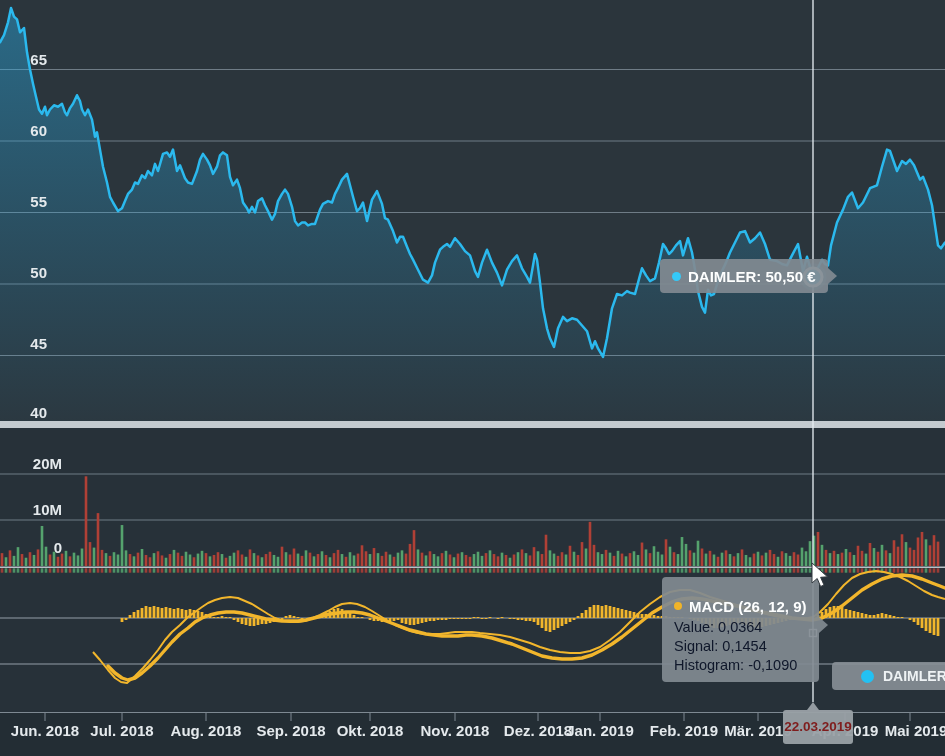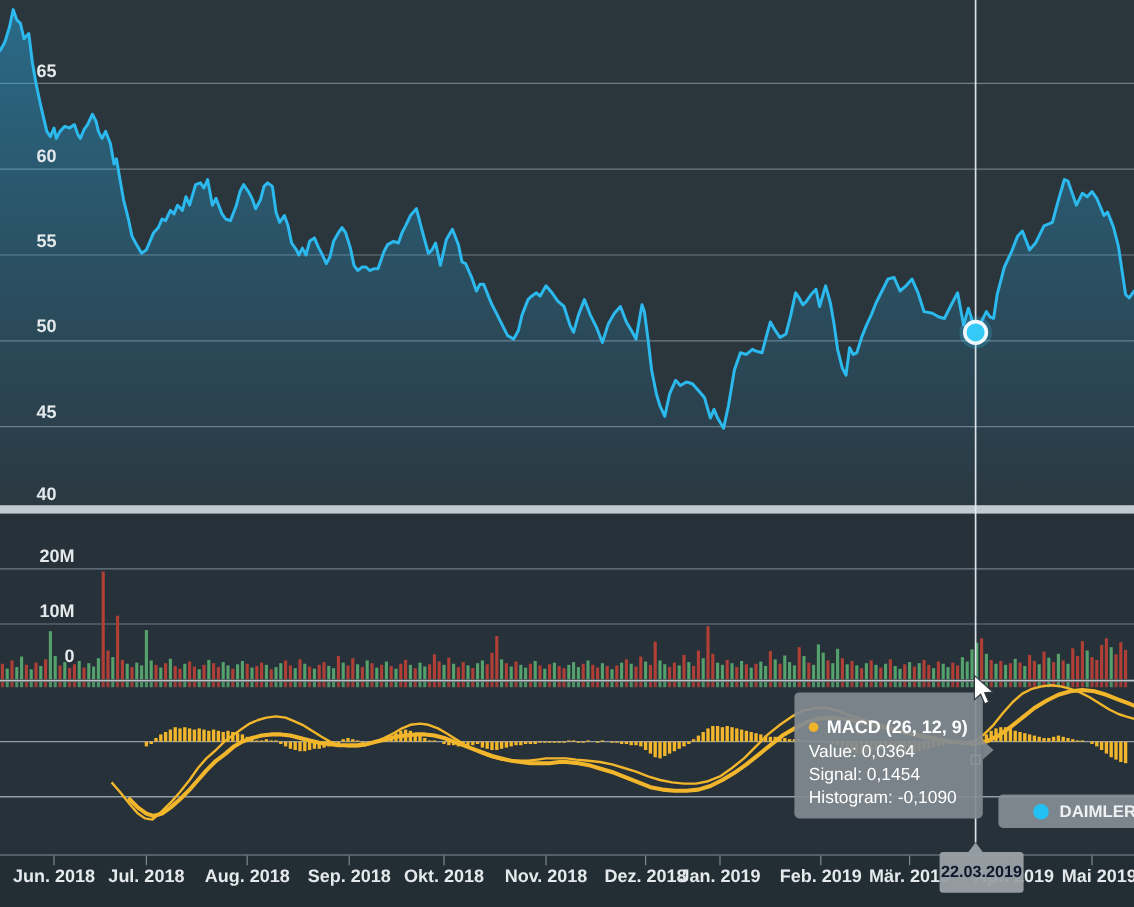--- a/index.html
+++ b/index.html
@@ -26,27 +26,27 @@
   .dot-orange{width:8px;height:8px;background:#f0b429;}
   .tt-bold{font-weight:bold;color:#fdfefe;}
   .tt-price{left:660px;top:259px;}
   .tt-price::after,.tt-volume::after{content:"";position:absolute;right:-9px;top:50%;margin-top:-8px;
       border-left:9px solid rgba(129,138,145,0.92);border-top:8px solid transparent;border-bottom:8px solid transparent;}
   .tt-volume{left:648px;top:521px;}
   .tt-macd{left:662px;top:577px;padding:18px 12px 7px 12px;}
   .tt-macd::after{content:"";position:absolute;right:-9px;top:40px;
       border-left:9px solid rgba(129,138,145,0.92);border-top:8px solid transparent;border-bottom:8px solid transparent;}
   .tt-macd .title-row{display:flex;align-items:center;height:22px;margin-bottom:1px;}
-  .tt-line{font-size:14.5px;color:#ffffff;line-height:19px;white-space:nowrap;}
+  .tt-line{font-size:14.5px;color:#0f172a;line-height:19px;white-space:nowrap;}
   .legend{position:absolute;left:832px;top:662px;height:28px;z-index:5;display:flex;align-items:center;
       padding:0 29px;background:rgba(136,144,151,0.9);border-radius:4px;cursor:pointer;}
   .legend .dot-legend{width:13px;height:13px;background:#23c1f3;margin-right:9px;}
   .legend-label{font-size:14px;font-weight:bold;color:#eef2f4;}
   .date-pill{position:absolute;left:783px;top:710px;width:70px;height:34px;z-index:6;
-      background:rgba(154,161,167,0.95);border-radius:3px;color:#0f172a;font-weight:bold;
+      background:rgba(154,161,167,0.95);border-radius:3px;color:#7f1d1d;font-weight:bold;
       font-size:13.5px;text-align:center;line-height:34px;}
   .date-pill::before{content:"";position:absolute;left:24px;top:-8px;
       border-bottom:8px solid rgba(154,161,167,0.95);border-left:6px solid transparent;border-right:6px solid transparent;}
   .cursor{position:absolute;left:810px;top:561px;z-index:7;}
 </style>
 </head>
 <body>
 
 <div class="root">
   <div class="panel vol-bg"></div>
@@ -795,20 +795,26 @@
       <span class="x-label" style="left: 370px;">Okt. 2018</span>
       <span class="x-label" style="left: 455px;">Nov. 2018</span>
       <span class="x-label" style="left: 538px;">Dez. 2018</span>
       <span class="x-label" style="left: 600px;">Jan. 2019</span>
       <span class="x-label" style="left: 684px;">Feb. 2019</span>
       <span class="x-label" style="left: 758px;">Mär. 2019</span>
       <span class="x-label" style="left: 845px;">Apr. 2019</span>
       <span class="x-label" style="left: 910px; padding-left: 12px;">Mai 2019</span>
     </div>
 
+  <div class="tt tt-price">
+    <div class="tt-row">
+      <span class="dot dot-cyan"></span>
+      <span class="tt-bold">DAIMLER: 50,50 €</span>
+    </div>
+  </div>
 
 
   <div class="tt tt-macd">
     <div class="title-row">
       <span class="dot dot-orange"></span>
       <span class="tt-bold">MACD (26, 12, 9)</span>
     </div>
     <div class="tt-line">Value: 0,0364</div>
     <div class="tt-line">Signal: 0,1454</div>
     <div class="tt-line">Histogram: -0,1090</div>

